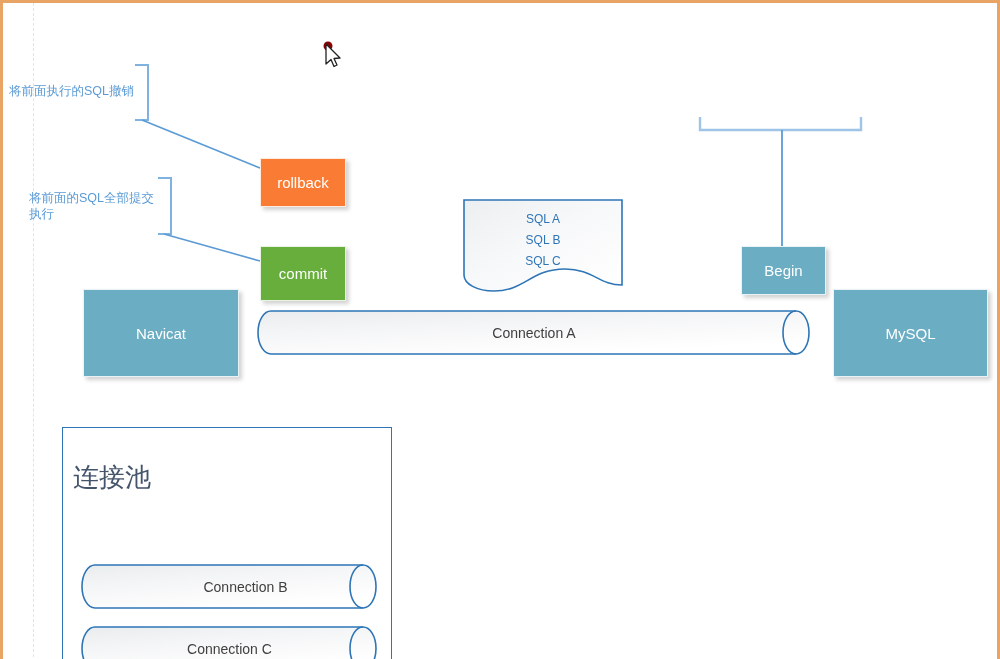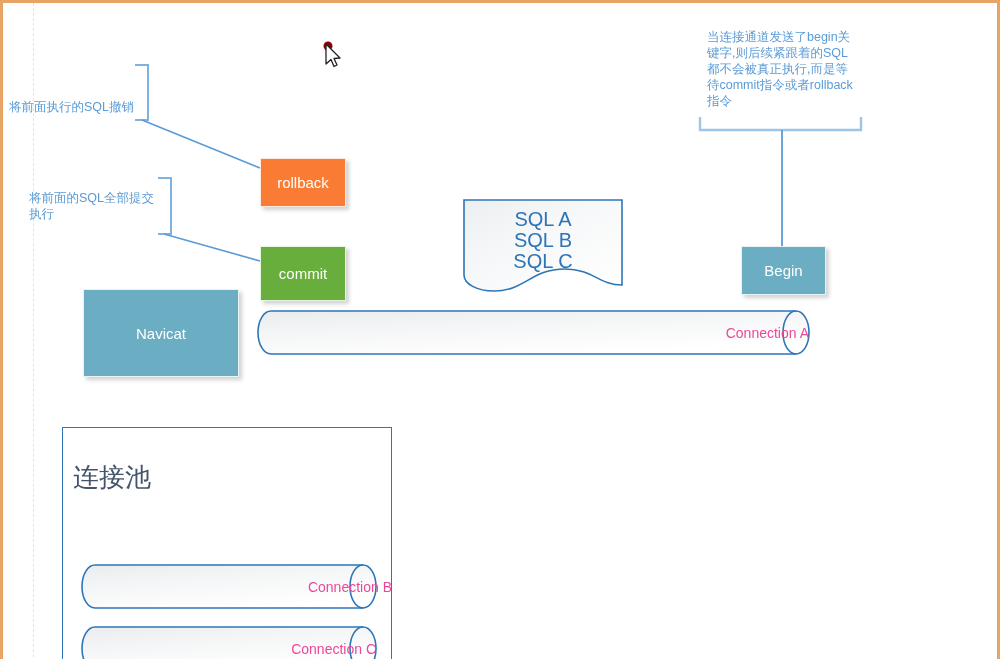--- a/index.html
+++ b/index.html
@@ -37,21 +37,21 @@
     height: 659px;
     pointer-events: none;
   }
   .note {
     position: absolute;
     color: #5b9bd5;
     font-size: 12.5px;
     line-height: 16px;
     white-space: pre-line;
   }
-  .note-left-1 { left: 6px; top: 96px; text-align: center; }
+  .note-left-1 { left: 6px; top: 80px; text-align: center; }
   .note-left-2 { left: 26px; top: 187px; }
   .note-right  { left: 704px; top: 26px; width: 150px; }
 
   .solid-box {
     position: absolute;
     display: flex;
     align-items: center;
     justify-content: center;
     color: #ffffff;
     box-sizing: border-box;
@@ -81,31 +81,31 @@
 
   .doc-shape {
     position: absolute;
     left: 460px; top: 196px; width: 160px; height: 92px;
   }
   .doc-shape .doc-text {
     position: absolute;
     left: 0; top: 10px; width: 100%;
     text-align: center;
     color: #2e75b6;
-    font-size: 20px;
+    font-size: 12px;
     line-height: 21px;
     white-space: pre-line;
   }
 
   .cyl {
     position: absolute;
     display: flex;
     align-items: center;
-    justify-content: flex-end;
-    color: #ec4899;
+    justify-content: center;
+    color: #404040;
     font-size: 14px;
   }
   .cyl .cyl-label { position: relative; z-index: 2; }
   .cyl-conn-a { left: 256px; top: 308px; width: 550px; height: 43px; }
   .cyl-conn-b { left: 96px; top: 562px; width: 293px; height: 43px; }
   .cyl-conn-c { left: 80px; top: 624px; width: 293px; height: 43px; }
 
   .pool-box {
     position: absolute;
     left: 59px; top: 424px; width: 330px; height: 245px;
@@ -168,33 +168,35 @@
 
     <g>
       <path d="M92 624 L360 624 C367 624 373 633 373 645.5 C373 658 367 667 360 667 L92 667 C85 667 79 658 79 645.5 C79 633 85 624 92 624 Z" fill="url(#cylGrad)" stroke="#2e75b6" stroke-width="1.6"></path>
       <path d="M360 624 C353 624 347 633 347 645.5 C347 658 353 667 360 667" fill="none" stroke="#2e75b6" stroke-width="1.6"></path>
     </g>
   </svg>
 
   <div class="note note-left-1">将前面执行的SQL撤销</div>
   <div class="note note-left-2">将前面的SQL全部提交
 执行</div>
-  <div class="note note-right">当连接通道发送了begin关键字,则后续紧跟着的SQL都不会被真正执行,而是等待commit指令或者rollback指令</div>
 
   <div class="solid-box box-rollback">
     <span>rollback</span>
   </div>
   <div class="solid-box box-commit">
     <span>commit</span>
   </div>
   <div class="solid-box box-begin">
     <span>Begin</span>
   </div>
   <div class="solid-box box-navicat">
     <span>Navicat</span>
+  </div>
+  <div class="solid-box box-mysql">
+    <span>MySQL</span>
   </div>
 
   <div class="doc-shape">
     <div class="doc-text">SQL A
 SQL B
 SQL C</div>
   </div>
 
   <div class="cyl cyl-conn-a">
     <span class="cyl-label">Connection A</span>

